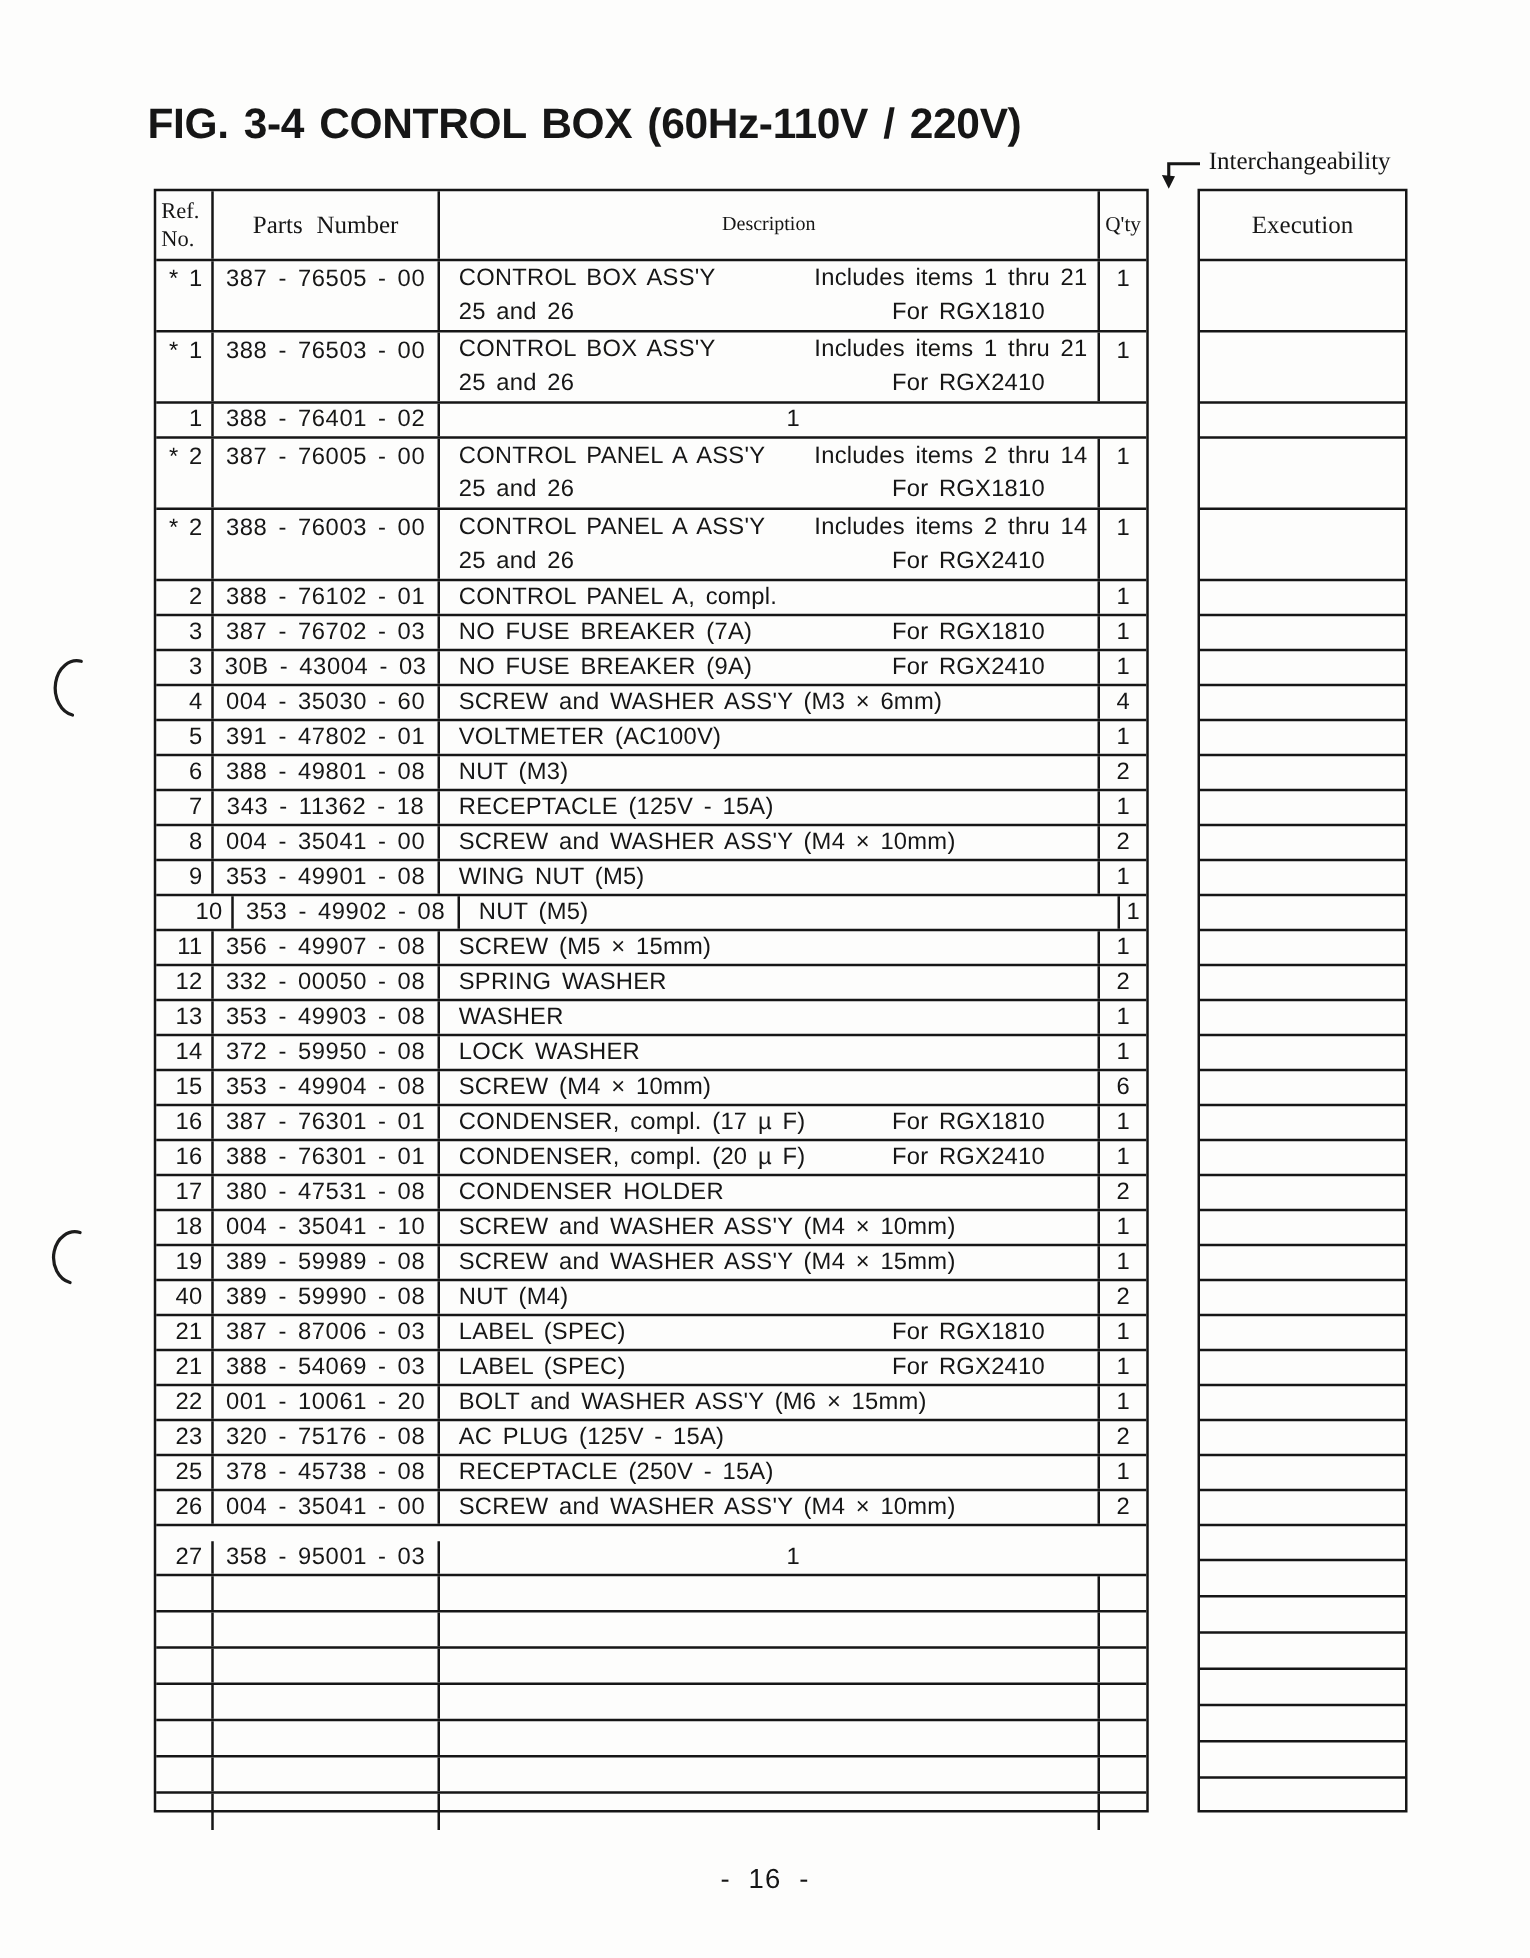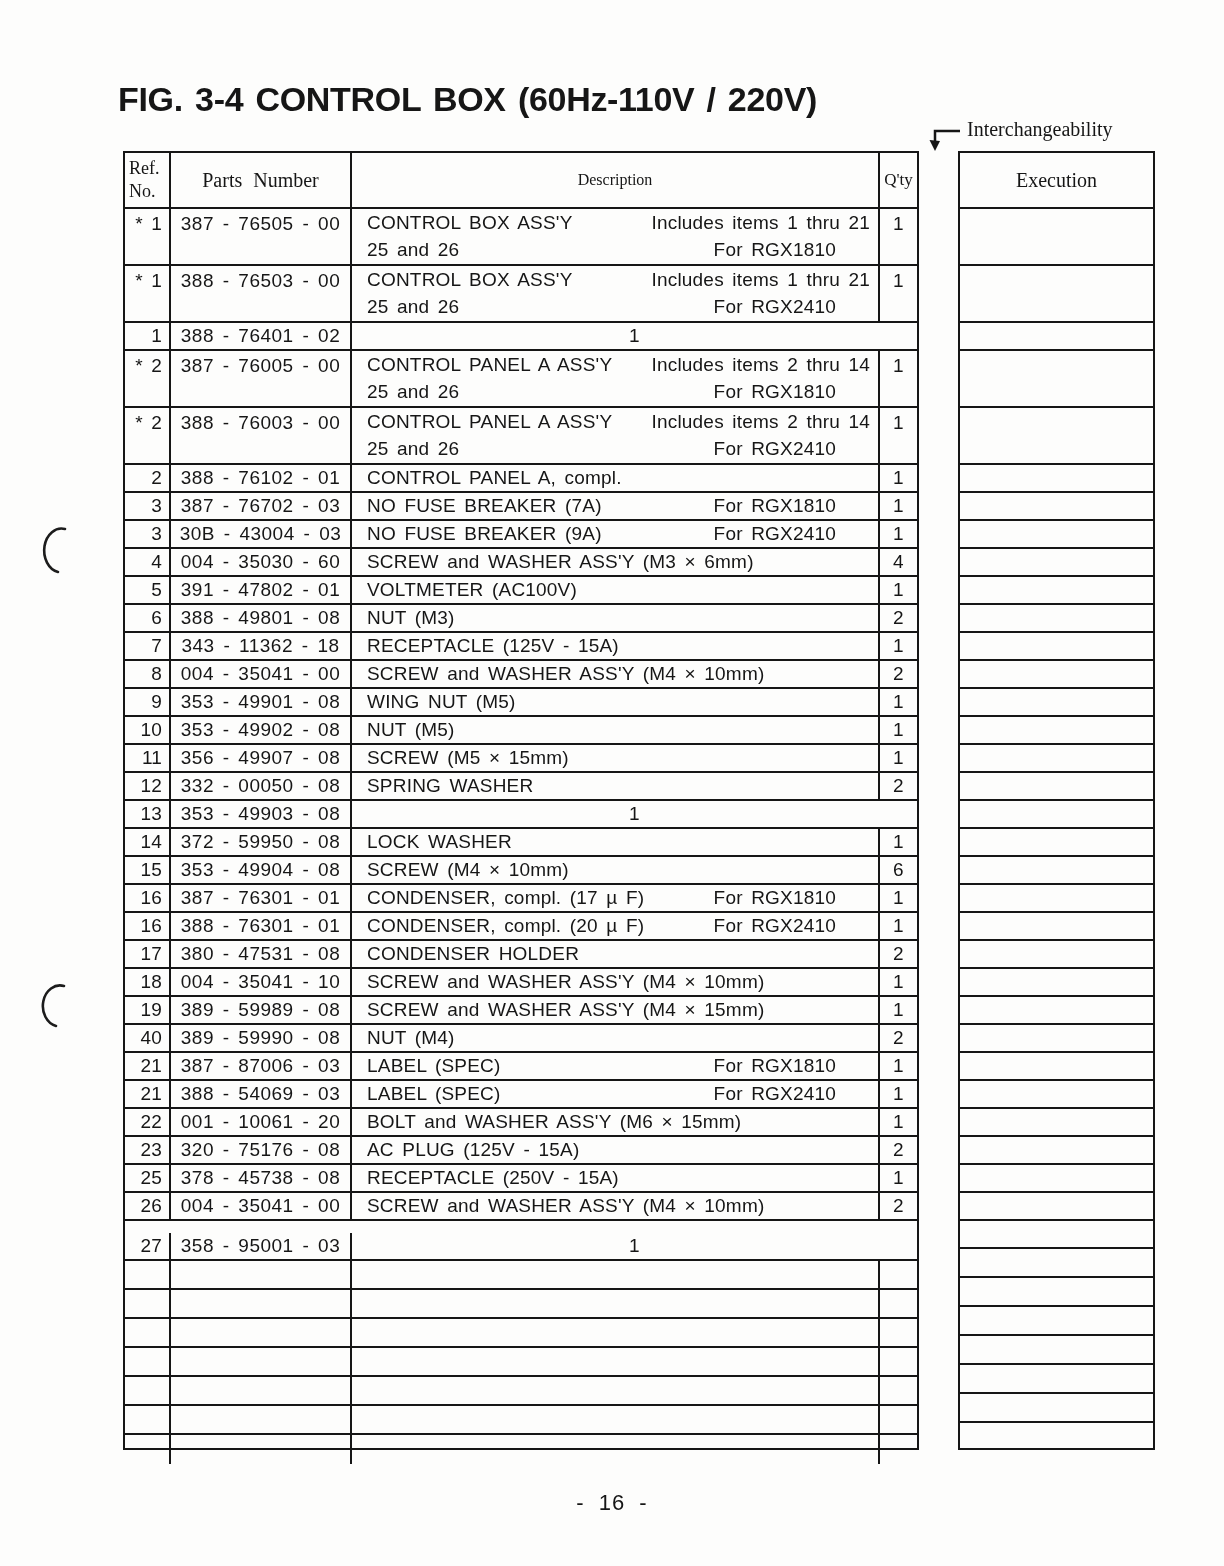--- a/index.html
+++ b/index.html
@@ -16,21 +16,21 @@
   .interch-label{ position:absolute; left:967px; top:118px; font-family:"Liberation Serif", serif;
                   font-size:20px; white-space:nowrap; }
   .interch-arrow{ position:absolute; left:920px; top:118px; }
 
   
   .arc{ position:absolute; }
 
   
   .tbl{ position:absolute; border:2px solid var(--ink); background:transparent; }
   .tbl-left{ left:123px; top:151px; width:796px; height:1299px; }
-  .tbl-right{ left:958px; top:151px; width:197px; height:1299px; }
+  .tbl-right{ left:958px; top:151px; width:168px; height:1299px; }
 
   .hrow{ display:flex; height:56px; border-bottom:2px solid var(--ink);
          font-family:"Liberation Serif", serif; }
   .trow{ display:flex; border-bottom:2px solid var(--ink); }
   .trow:last-child{ border-bottom:none; }
 
   .cell{ display:flex; align-items:center; overflow:hidden; }
   .cell.ref  { width:46px;  border-right:2px solid var(--ink); justify-content:flex-end; padding-right:7px; }
   .cell.parts{ width:181px; border-right:2px solid var(--ink); justify-content:center; letter-spacing:0.5px; }
   .cell.desc { width:528px; border-right:2px solid var(--ink); flex-direction:column; justify-content:center;
@@ -243,21 +243,21 @@
         <div class="trow" style="height: 28px;">
           <div class="cell ref">9</div>
           <div class="cell parts">353 - 49901 - 08</div>
           <div class="cell desc">
             <div class="dline">
               <span class="dl">WING NUT (M5)</span>
             </div>
           </div>
           <div class="cell qty">1</div>
         </div>
-        <div class="trow" style="height: 28px;">
+        <div class="trow" style="height: 28px; padding-left: 16px;">
           <div class="cell ref">10</div>
           <div class="cell parts">353 - 49902 - 08</div>
           <div class="cell desc">
             <div class="dline">
               <span class="dl">NUT (M5)</span>
             </div>
           </div>
           <div class="cell qty">1</div>
         </div>
         <div class="trow" style="height: 28px;">
@@ -276,20 +276,25 @@
           <div class="cell desc">
             <div class="dline">
               <span class="dl">SPRING WASHER</span>
             </div>
           </div>
           <div class="cell qty">2</div>
         </div>
         <div class="trow" style="height: 28px;">
           <div class="cell ref">13</div>
           <div class="cell parts">353 - 49903 - 08</div>
+          <div class="cell desc">
+            <div class="dline">
+              <span class="dl">WASHER</span>
+            </div>
+          </div>
           <div class="cell qty">1</div>
         </div>
         <div class="trow" style="height: 28px;">
           <div class="cell ref">14</div>
           <div class="cell parts">372 - 59950 - 08</div>
           <div class="cell desc">
             <div class="dline">
               <span class="dl">LOCK WASHER</span>
             </div>
           </div>

